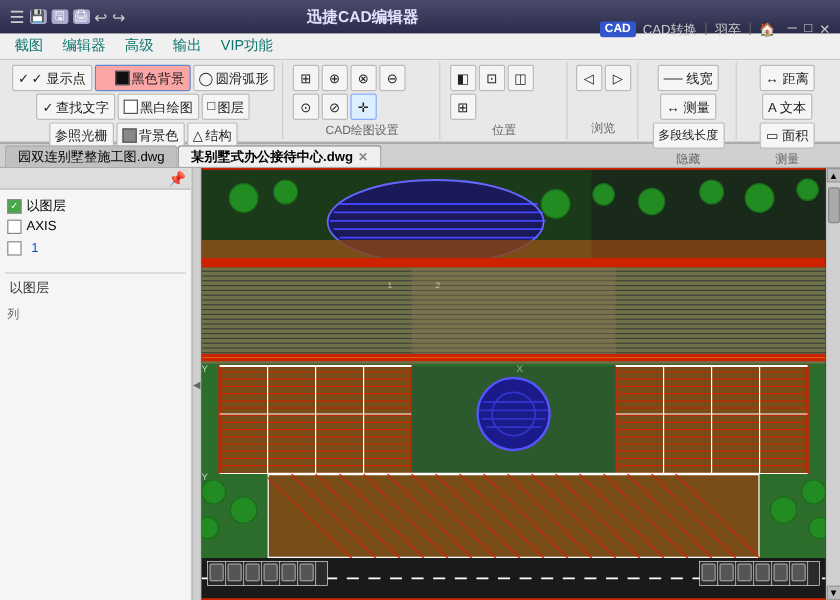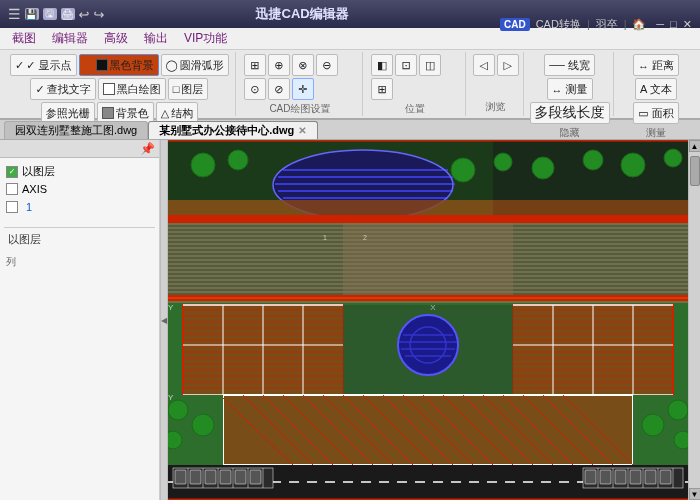--- a/index.html
+++ b/index.html
@@ -26,21 +26,21 @@
       background: #f0f0f0;
       display: flex;
       align-items: center;
       border-bottom: 1px solid #ccc;
       padding: 0 4px;
     }
     .menu-item {
       padding: 2px 8px;
       font-size: 12px;
       cursor: pointer;
-      color: #701a75;
+      color: #0f766e;
     }
 
     
     .toolbar {
       height: 70px;
       background: #e8e8e8;
       border-bottom: 2px solid #aaa;
       display: flex;
       align-items: stretch;
       padding: 2px 4px;
@@ -68,21 +68,21 @@
       border: 1px solid #bbb;
       border-radius: 2px;
       cursor: pointer;
       font-size: 11px;
       display: flex;
       align-items: center;
       gap: 2px;
       white-space: nowrap;
       color: #222;
     }
-    .tool-btn.active { background: #c2410c; border-color: #6688cc; padding-left: 16px; }
+    .tool-btn.active { background: #fca5a5; border-color: #6688cc; padding-left: 16px; }
 
     
     .swatch-black { width: 12px; height: 12px; background: #111; border: 1px solid #555; display: inline-block; }
     .swatch-white { width: 12px; height: 12px; background: #fff; border: 1px solid #555; display: inline-block; }
     .swatch-gray { width: 12px; height: 12px; background: #888; border: 1px solid #555; display: inline-block; }
 
     
     .main-area {
       display: flex;
       height: calc(500px - 28px - 22px - 70px - 20px);
@@ -303,21 +303,21 @@
   </div>
 
   <div class="toolbar-group" style="min-width:80px;align-items:center;">
     <div class="toolbar-row">
       <button class="tool-btn">── 线宽</button>
     </div>
     <div class="toolbar-row">
       <button class="tool-btn">↔ 测量</button>
     </div>
     <div class="toolbar-row">
-      <button class="tool-btn" style="font-size:14px;">多段线长度</button>
+      <button class="tool-btn" style="font-size:10px;">多段线长度</button>
     </div>
     <div class="toolbar-group-label">隐藏</div>
   </div>
 
   <div class="toolbar-group" style="min-width:80px;border-right:none;">
     <div class="toolbar-row">
       <button class="tool-btn">↔ 距离</button>
     </div>
     <div class="toolbar-row">
       <button class="tool-btn">A 文本</button>

